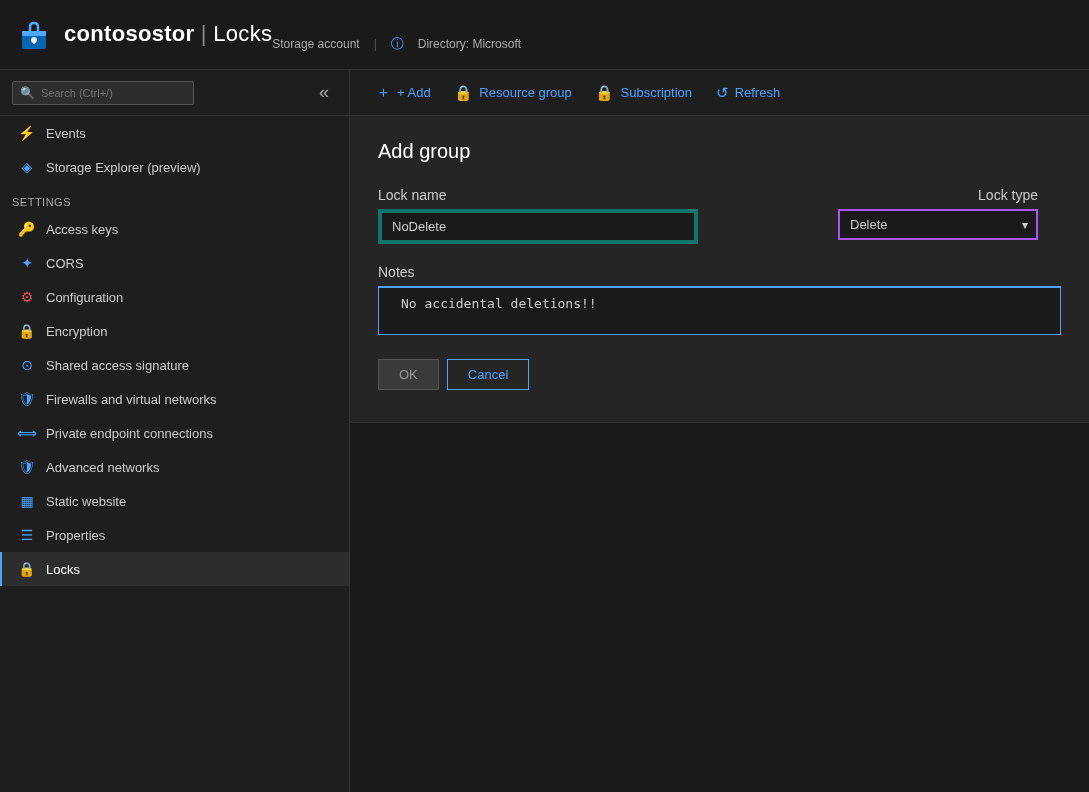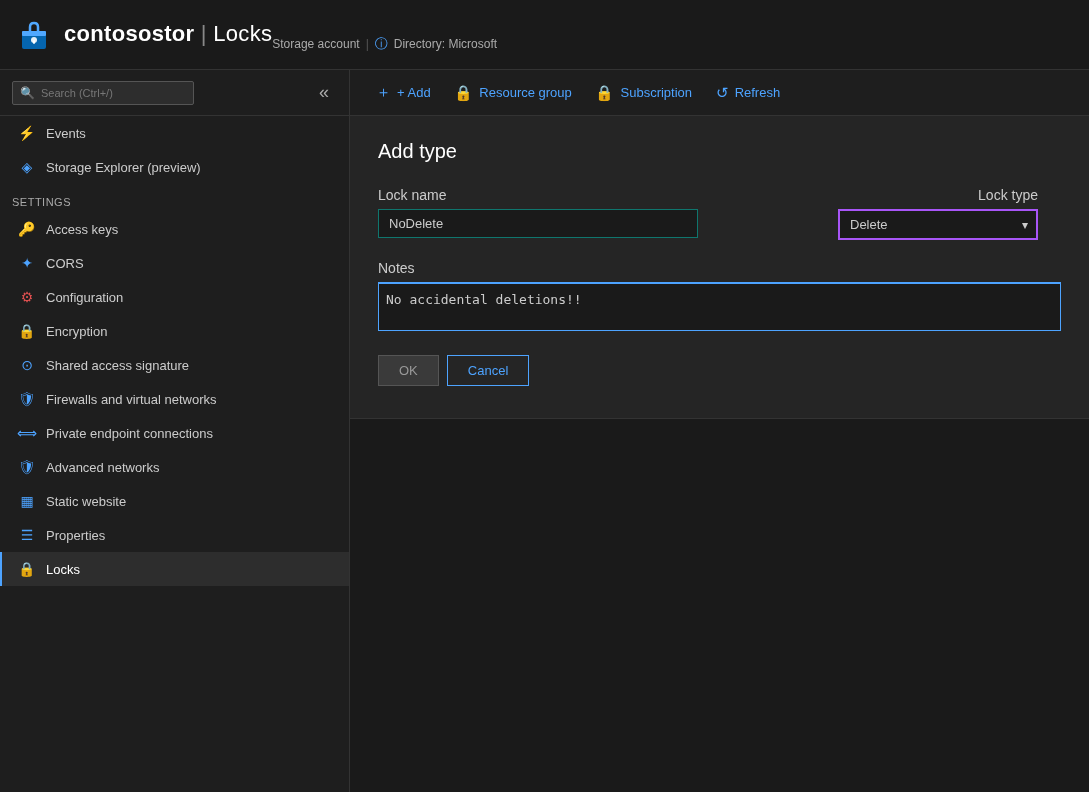--- a/index.html
+++ b/index.html
@@ -39,21 +39,21 @@
       font-weight: 300;
       color: #ffffff;
       letter-spacing: 0.3px;
     }
     .header-title span { font-weight: 600; }
     .header-subtitle {
       font-size: 12px;
       color: #aaa;
       display: flex;
       align-items: center;
-      gap: 6px;
+      gap: 14px;
       margin-top: 14px;
     }
     .header-subtitle .info-icon {
       color: #4da3ff;
       font-size: 13px;
     }
     .toolbar-btn {
       display: flex;
       align-items: center;
       gap: 6px;
@@ -161,21 +161,21 @@
       gap: 6px;
     }
     .form-field-lock-name { flex: 1; max-width: 320px; }
     .form-field-lock-type { flex: 1; max-width: 320px; align-items: flex-end; }
     .form-label {
       font-size: 14px;
       color: #ccc;
     }
     .form-input {
       background: #1a1a1a;
-      border: 1px solid #0f766e;
+      border: 4px solid #0f766e;
       color: #ccc;
       padding: 6px 10px;
       font-size: 13px;
       outline: none;
       min-width: 200px;
     }
     .form-select-wrapper {
       position: relative;
       display: flex;
       align-items: center;
@@ -202,21 +202,21 @@
       display: flex;
       flex-direction: column;
       gap: 6px;
       margin-bottom: 24px;
     }
     .form-textarea {
       background: #1a1a1a;
       border: 1px solid #4da3ff;
       border-top: 2px solid #4da3ff;
       color: #ccc;
-      padding: 8px 7px;
+      padding: 8px 22px;
       font-size: 13px;
       outline: none;
       width: 100%;
       min-height: 48px;
       resize: none;
     }
     .action-row {
       display: flex;
       gap: 8px;
       align-items: center;
@@ -411,21 +411,21 @@
       </div>
       <div class="sidebar-item active">
         <span class="item-icon">🔒</span>
         <span>Locks</span>
       </div>
     </div>
   </div>
 
   <div class="content">
     <div class="add-lock-panel">
-      <div class="add-lock-title">Add type</div>
+      <div class="add-lock-title">Add group</div>
 
       <div class="form-row">
         <div class="form-field form-field-lock-name">
           <label class="form-label">Lock name</label>
           <input type="text" class="form-input" value="NoDelete" style="">
         </div>
         <div class="form-field form-field-lock-type">
           <label class="form-label">Lock type</label>
           <div class="form-select-wrapper">
             <select class="form-select">

